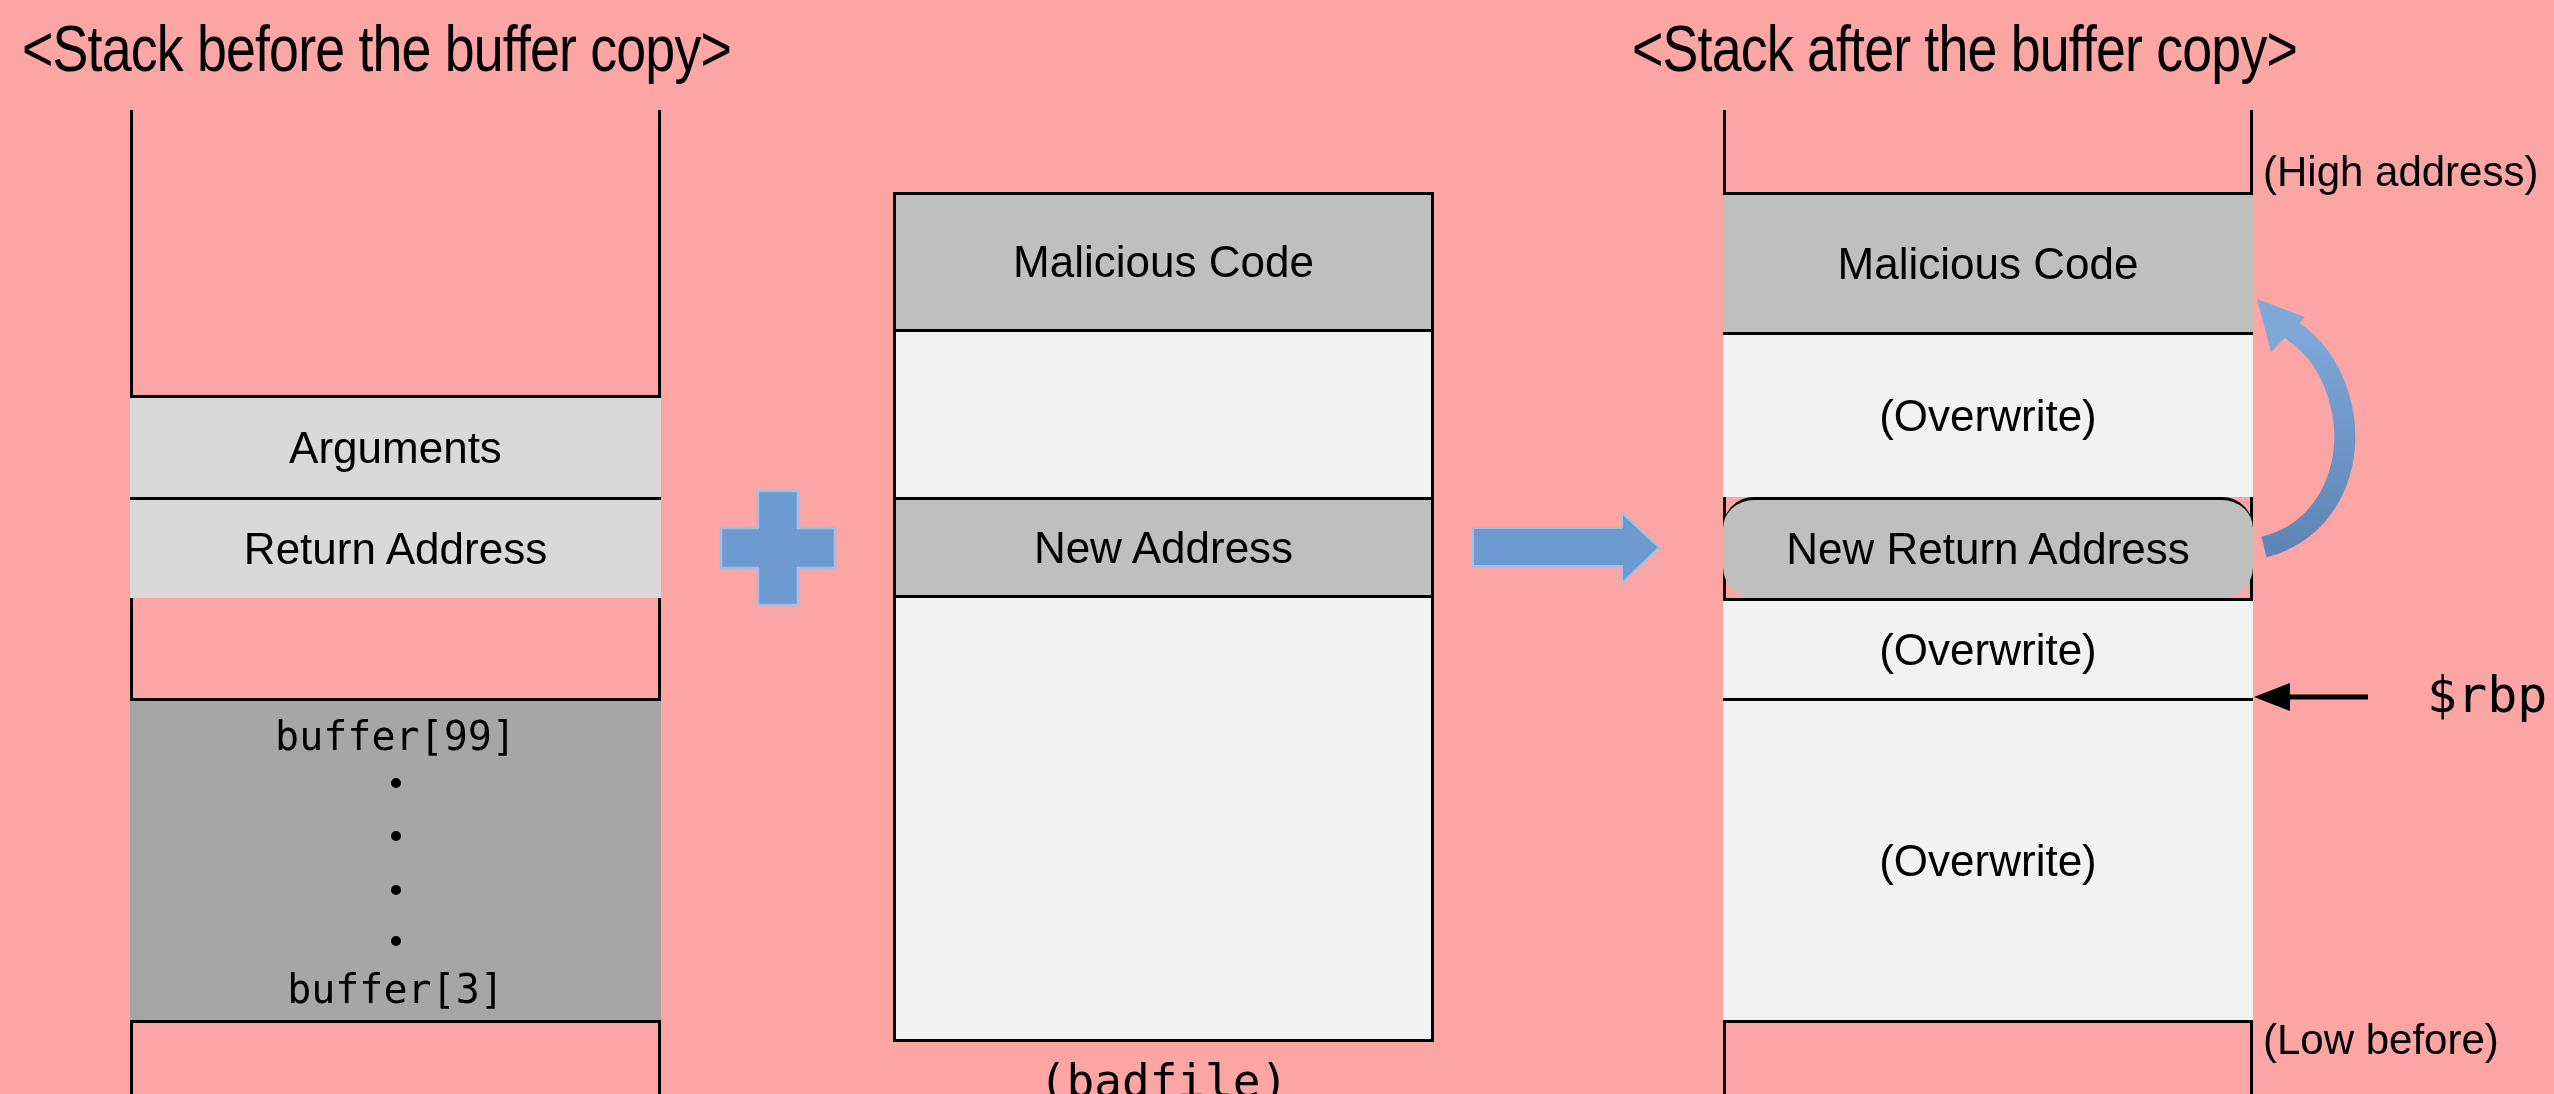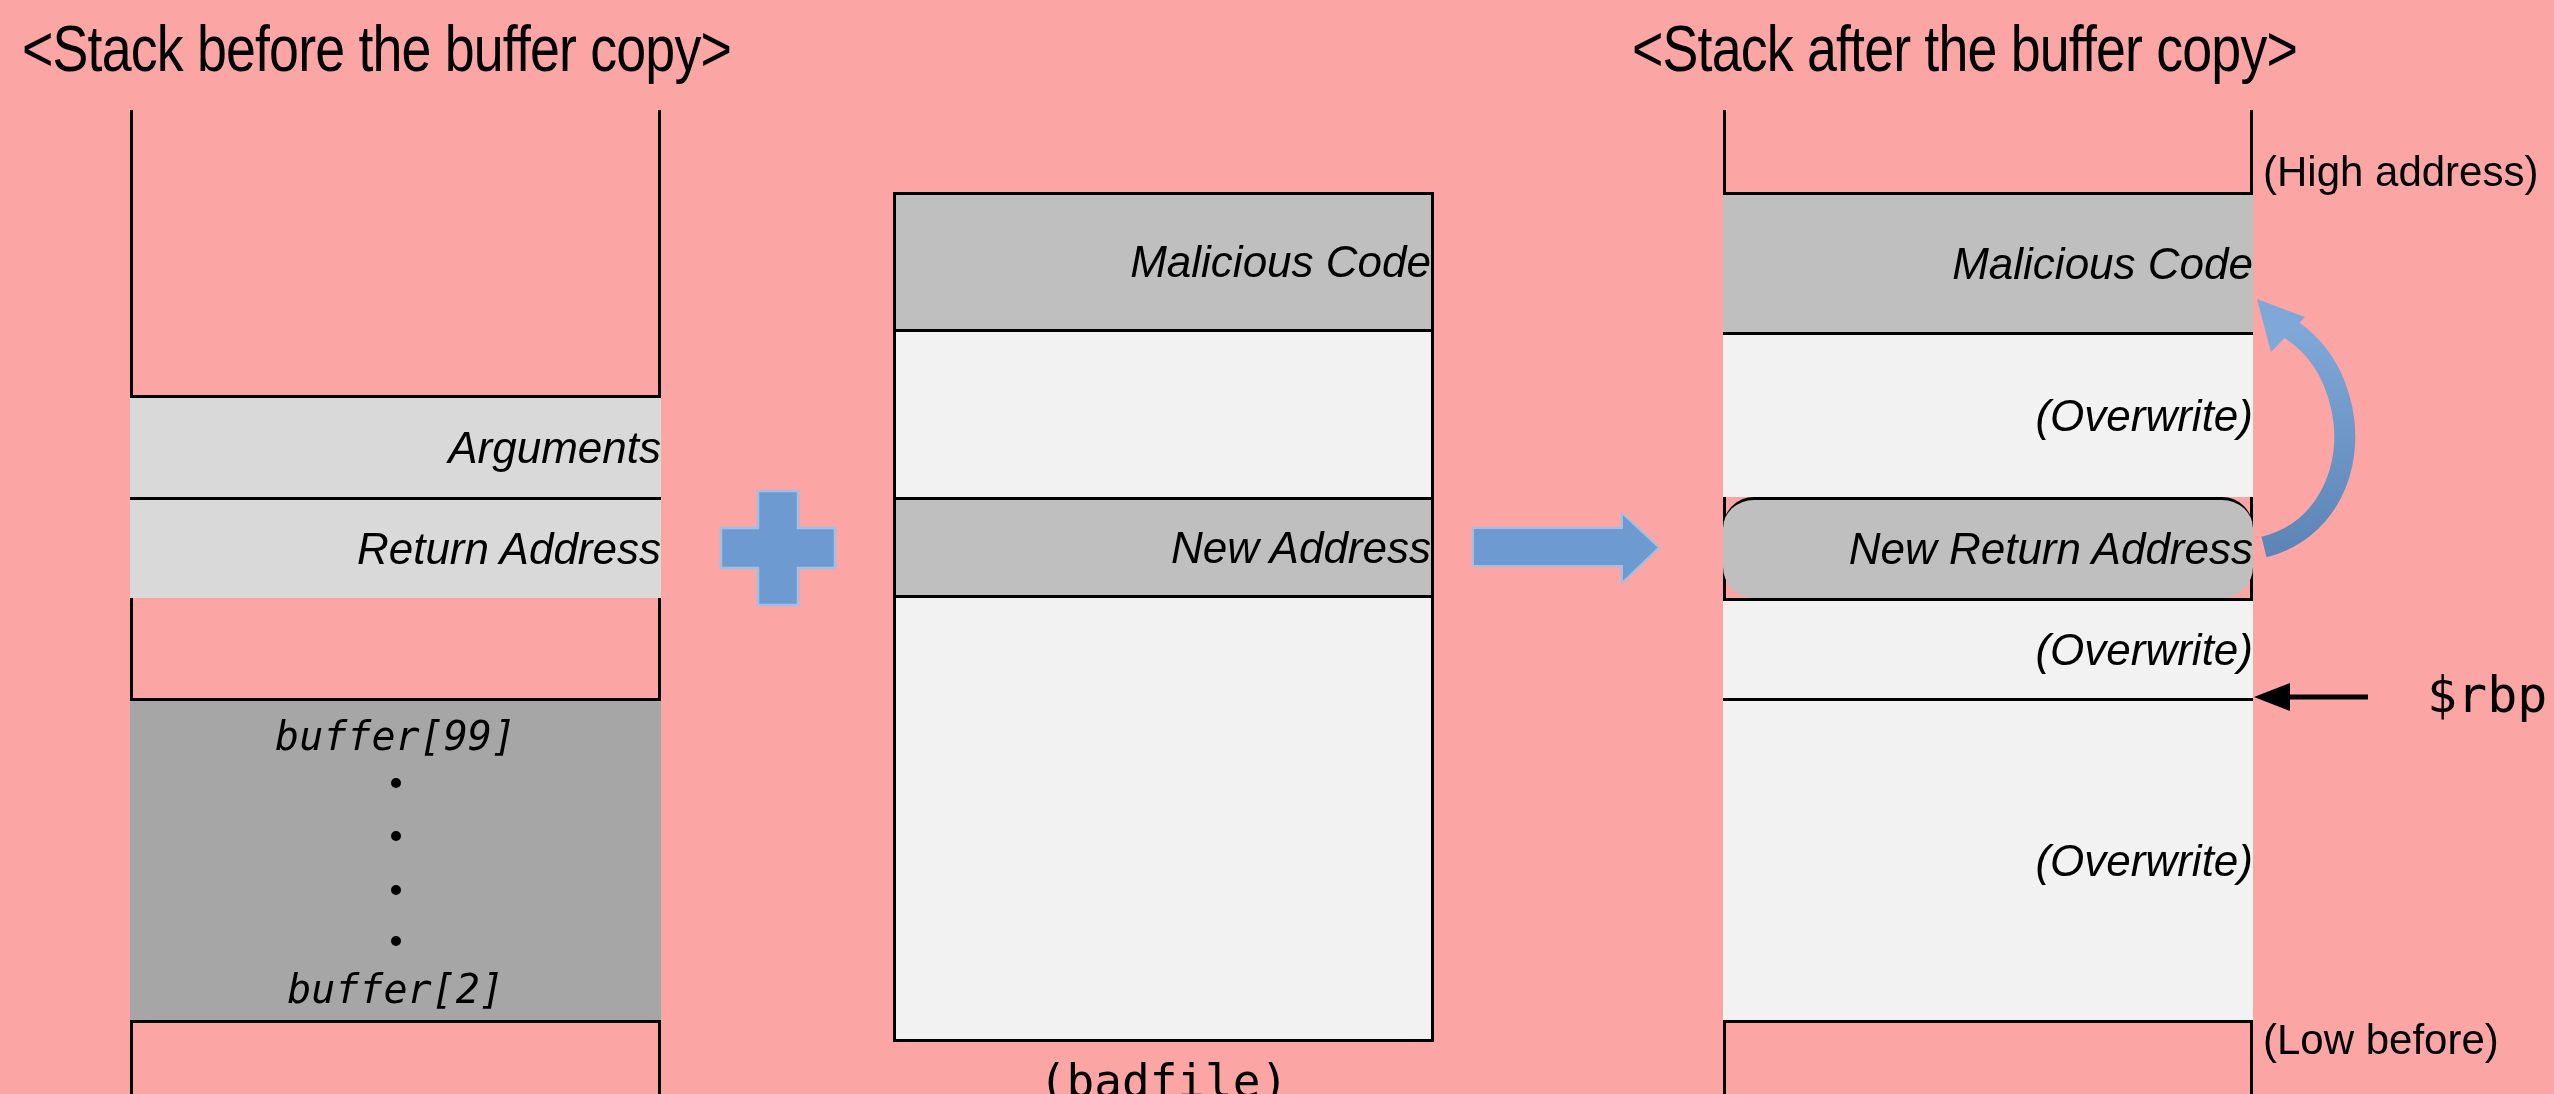--- a/index.html
+++ b/index.html
@@ -4,21 +4,21 @@
 <style>
   html,body{margin:0;padding:0;background:#fff;}
   body{width:2554px;height:1094px;overflow:hidden;position:relative;
        font-family:"Liberation Sans",sans-serif;color:#000;}
   .canvas{position:absolute;left:0;top:0;width:2554px;height:1094px;background:#fca5a5;}
   .title{position:absolute;font-size:64px;line-height:1.1;white-space:nowrap;
          transform:scaleX(0.84);transform-origin:left top;letter-spacing:-1px;}
   .stack{position:absolute;box-sizing:border-box;
          border-left:3px solid #000;border-right:3px solid #000;}
   .row{position:absolute;box-sizing:border-box;border-top:3px solid #000;
-       display:flex;align-items:center;justify-content:flex-end;font-style:italic;}
+       display:flex;align-items:center;justify-content:center;}
   .row.last{border-bottom:3px solid #000;}
   .row-label{font-size:44px;white-space:nowrap;}
   .g-med{background:#bfbfbf;}
   .g-light{background:#d9d9d9;}
   .g-faint{background:#f2f2f2;}
   .g-buf{background:#a6a6a6;}
   .buffer-label{position:absolute;left:0;right:0;text-align:center;
                 font-family:"DejaVu Sans Mono",monospace;font-size:40px;}
   .dot{position:absolute;width:10px;height:10px;border-radius:50%;background:#000;
        left:50%;margin-left:-5px;}
@@ -45,21 +45,21 @@
   </div>
   <div class="row g-light" style="left:130px;top:395px;width:531px;height:102px;">
     <span class="row-label">Arguments</span>
   </div>
   <div class="row last g-buf" style="left:130px;top:698px;width:531px;height:325px;">
     <div class="buffer-label" style="top:12px;">buffer[99]</div>
     <div class="dot" style="top:77px;"></div>
     <div class="dot" style="top:130px;"></div>
     <div class="dot" style="top:184px;"></div>
     <div class="dot" style="top:235px;"></div>
-    <div class="buffer-label" style="top:265px;">buffer[2]</div>
+    <div class="buffer-label" style="top:265px;">buffer[3]</div>
   </div>
 
   <svg style="left:716px;top:486px;" width="124" height="124" viewBox="0 0 124 124">
     <path d="M 42 5 H 82 V 42 H 119 V 82 H 82 V 119 H 42 V 82 H 5 V 42 H 42 Z" fill="#6D9BD1" stroke="#9FC0E4" stroke-width="2.5"></path>
   </svg>
 
   <div class="badfile-box" style="left:893px;top:192px;width:541px;height:850px;">
     <div class="row g-med" style="top:-3px;height:140px;border-bottom:3px solid #000;">
       <span class="row-label">Malicious Code</span>
     </div>

